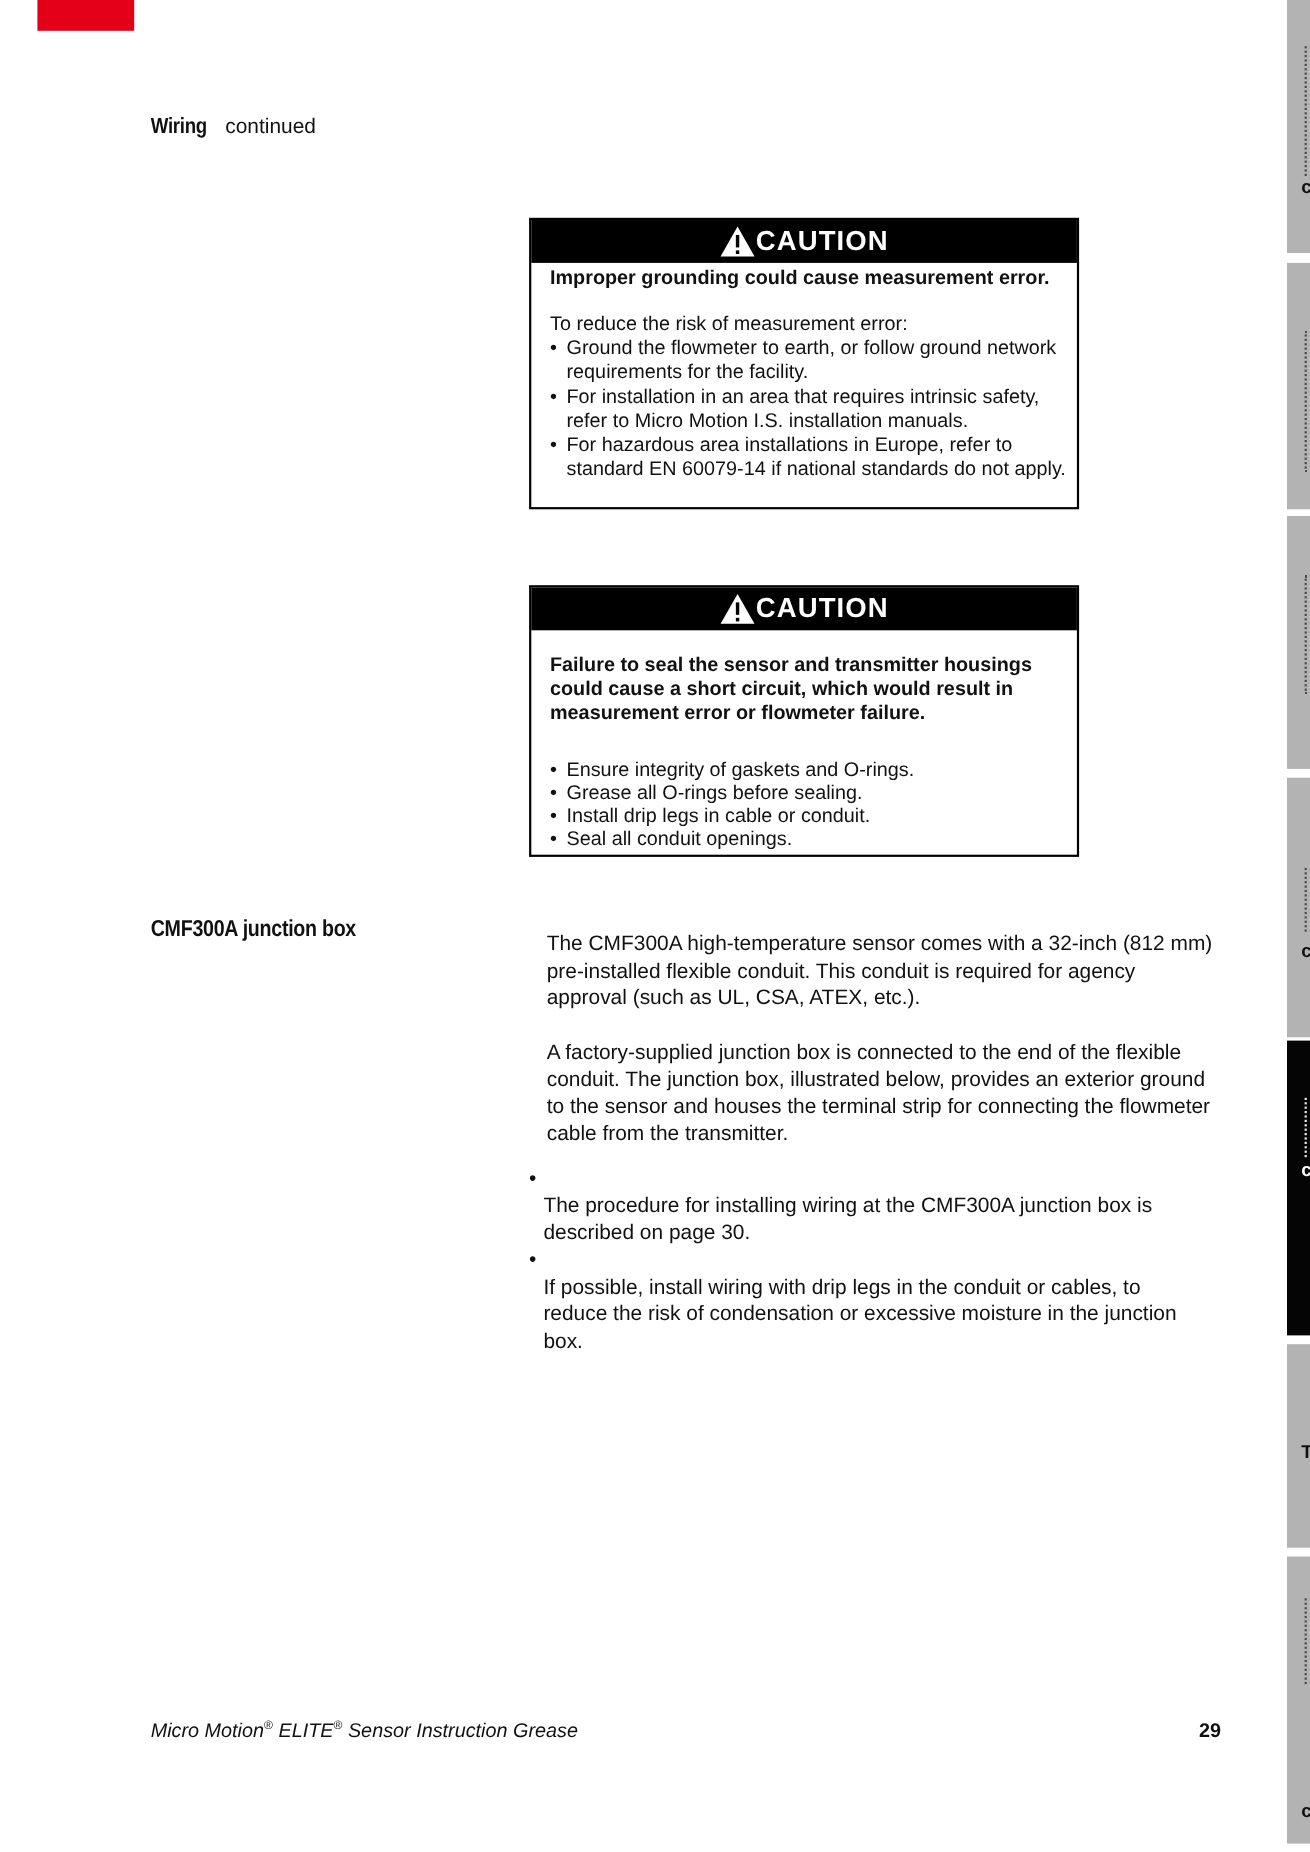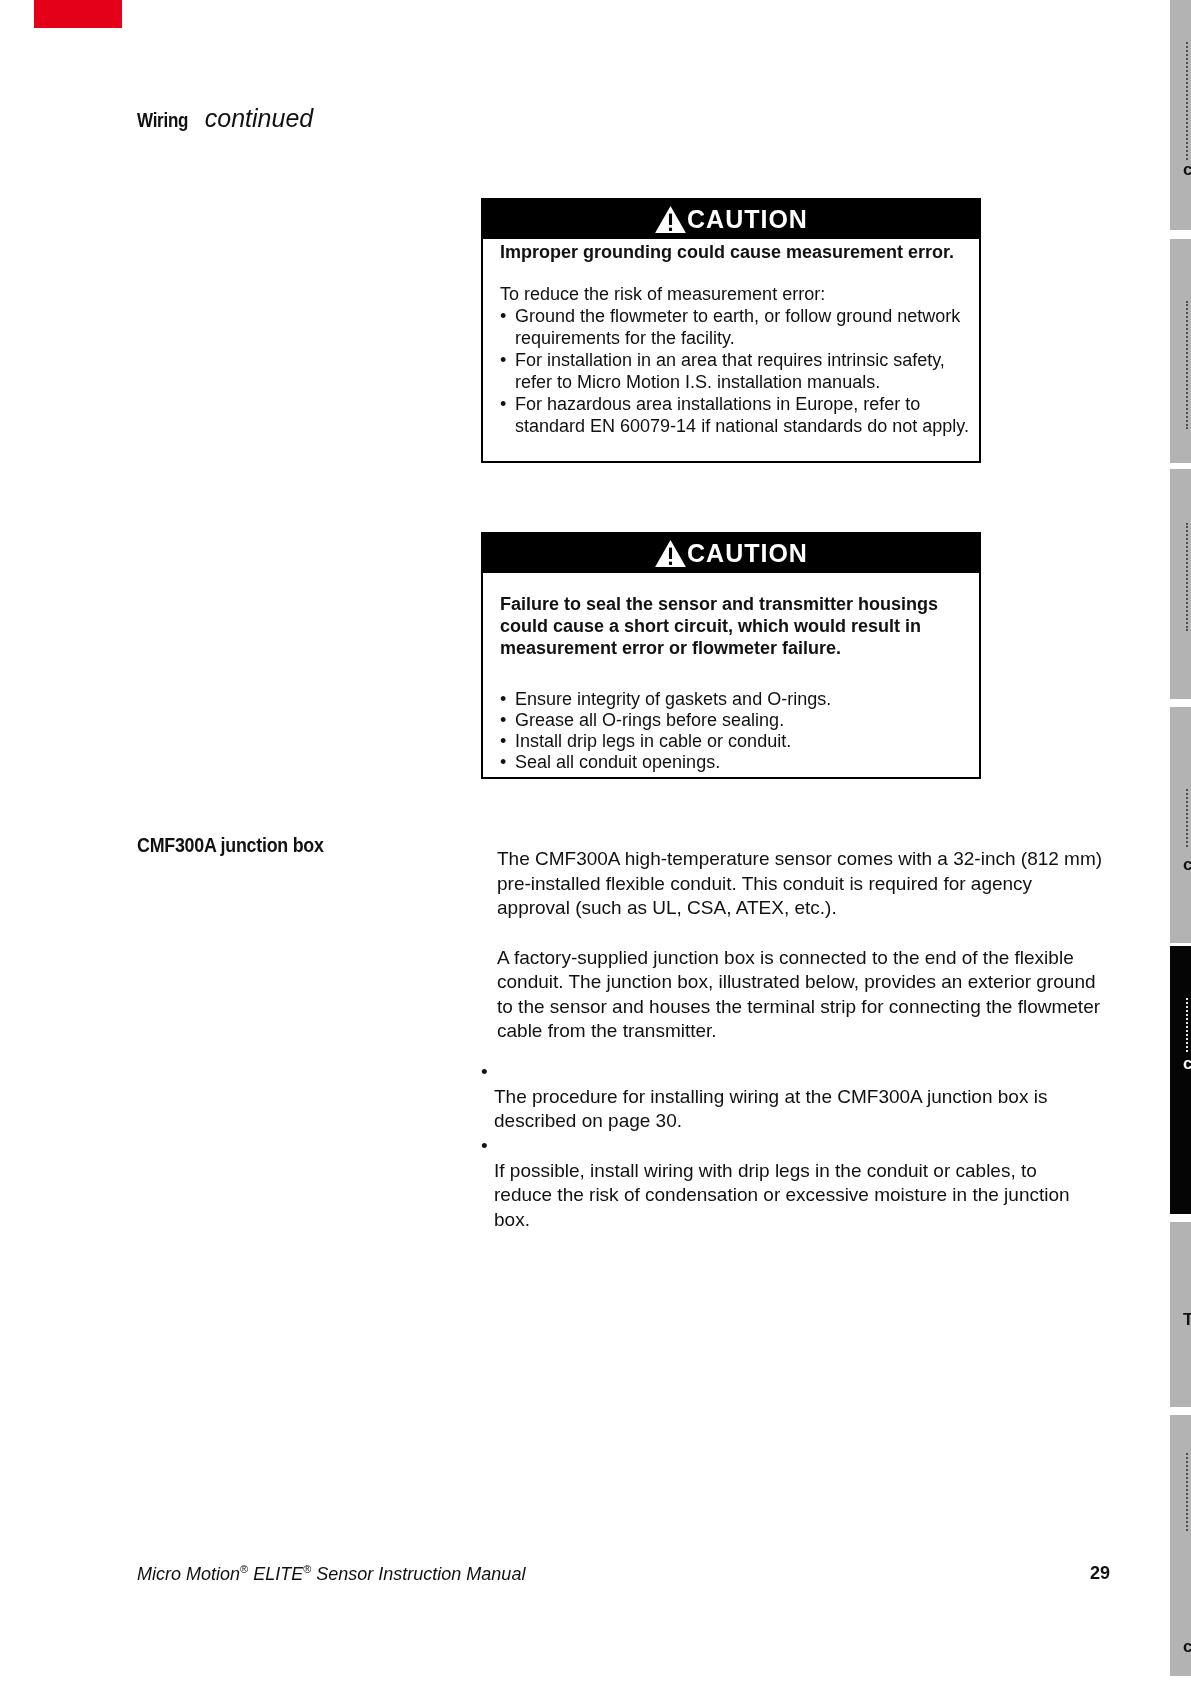--- a/index.html
+++ b/index.html
@@ -10,21 +10,21 @@
     font-family:"Liberation Sans", sans-serif;
     color:#111;
     overflow:hidden;
   }
   
   .red-bar{position:absolute;left:34px;top:0;width:88px;height:28px;}
 
   
   .running-head{position:absolute;left:137px;top:104px;font-size:20px;white-space:nowrap;}
   .running-head .hb{font-weight:bold;display:inline-block;transform:scaleX(.85);transform-origin:left center;letter-spacing:-.3px;}
-  .running-head .hi{font-style:italic;font-size:25px;margin-left:2px;}
+  .running-head .hi{font-size:19px;margin-left:2px;}
 
   
   .caution-box{position:absolute;left:481px;width:500px;border:2px solid #000;background:#fff;box-sizing:border-box;}
   .caution-box.first{top:198px;height:265px;}
   .caution-box.second{top:532px;height:247px;}
   .caution-header{height:39px;background:#000;color:#fff;display:flex;align-items:center;justify-content:center;}
   .caution-header .caution-word{font-weight:bold;font-size:25px;letter-spacing:1px;}
   .caution-body{padding:0 10px 0 17px;font-size:18px;line-height:22px;}
   .caution-box.first .caution-body{padding-top:2px;}
   .caution-box.second .caution-body{padding-top:20px;}
@@ -165,21 +165,21 @@
       <li>
         <span class="dot">•</span>
         <span class="btext">If possible, install wiring with drip legs in the conduit or cables, to
 reduce the risk of condensation or excessive moisture in the junction
 box.</span>
       </li>
     </ul>
   </div>
 
   <div class="footer-line">
-    <span>Micro Motion</span><sup>®</sup><span> ELITE</span><sup>®</sup><span> Sensor Instruction Manual</span>
+    <span>Micro Motion</span><sup>®</sup><span> ELITE</span><sup>®</sup><span> Sensor Instruction Grease</span>
   </div>
   <div class="page-number">29</div>
 
   <div class="tab gray" style="top: 0px; height: 230px; background: rgb(179, 179, 179);">
     <div class="micro" style="top:42px;height:118px;"></div>
     <span class="frag" style="top:160px;">c</span>
   </div>
   <div class="tab gray" style="top: 239px; height: 224px; background: rgb(179, 179, 179);">
     <div class="micro" style="top:62px;height:128px;"></div>
   </div>

